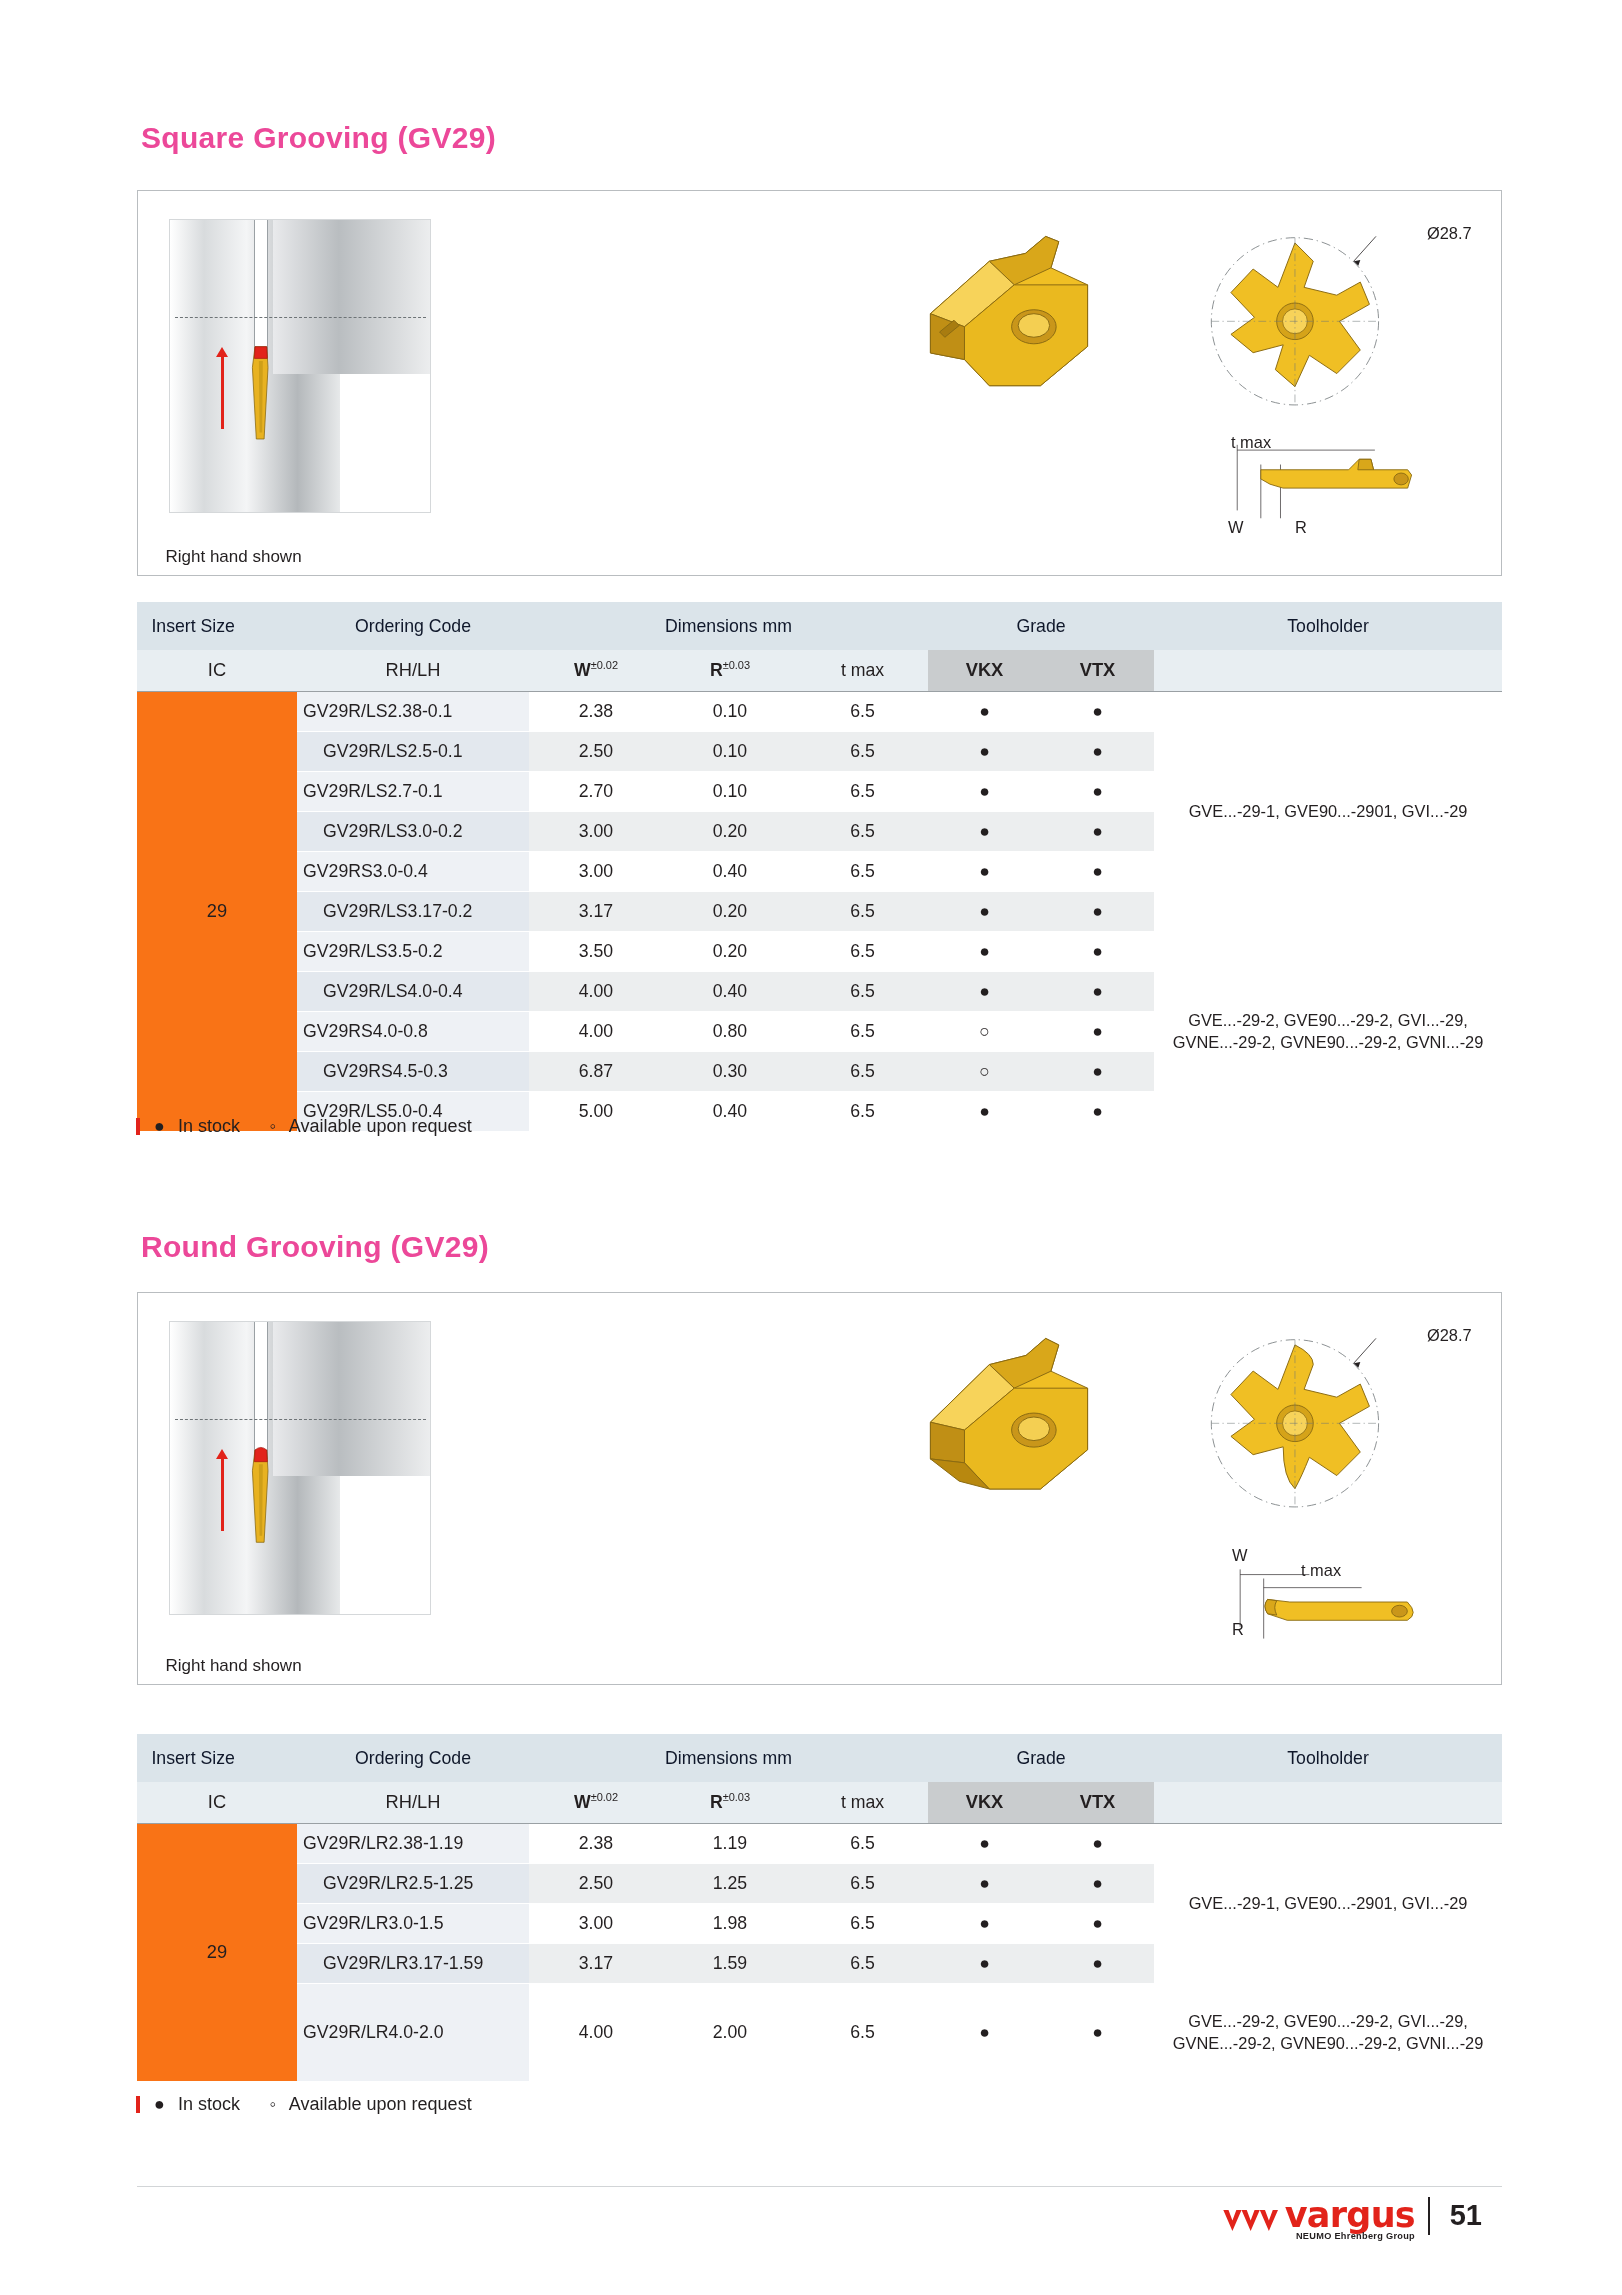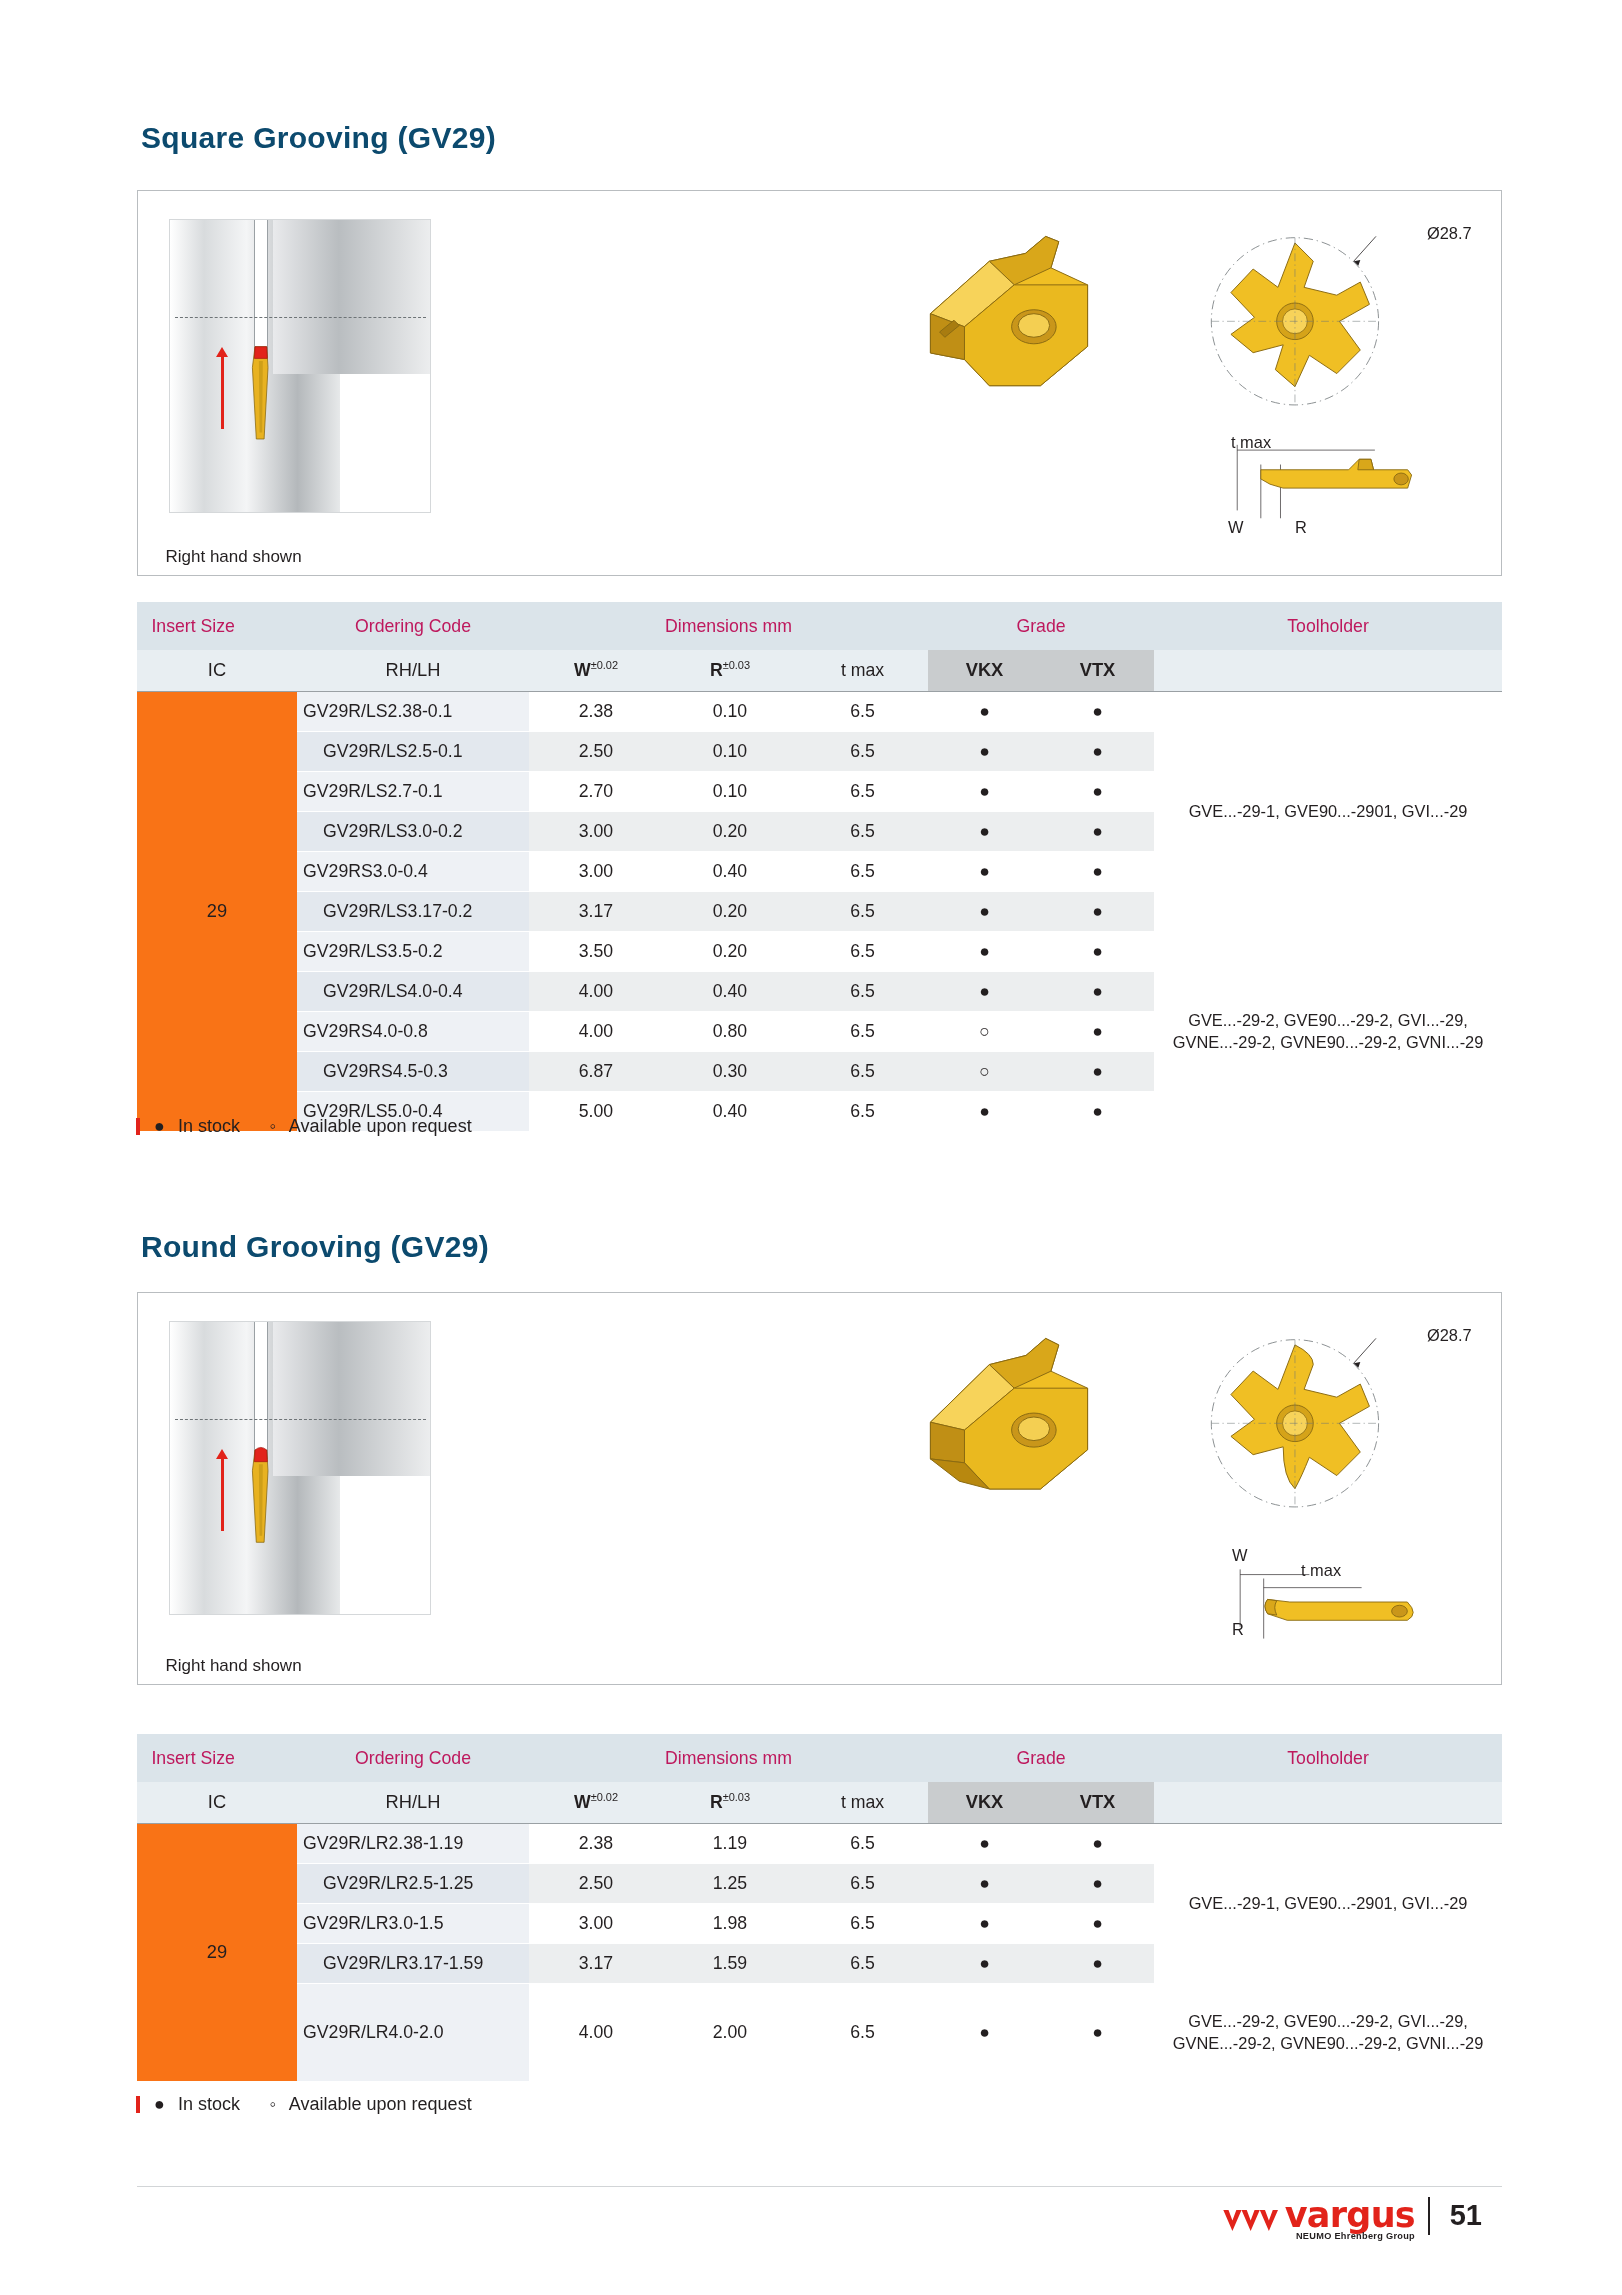--- a/index.html
+++ b/index.html
@@ -12,21 +12,21 @@
     position: relative;
   }
   .page { position:absolute; inset:0; }
 
   
   .section-title {
     position:absolute;
     font-size: 30px;
     font-weight: bold;
     letter-spacing: 0.3px;
-    color: #0c4a6e;
+    color: #ec4899;
   }
   #sq-title { left: 141px; top: 121px; }
   #rd-title { left: 141px; top: 1230px; }
 
   
   .figure-box {
     position:absolute;
     border: 1.3px solid #b9bdc0;
     background: #ffffff;
   }
@@ -95,21 +95,21 @@
   .tbl col.c-vkx   { width: 113px; }
   .tbl col.c-vtx   { width: 113px; }
   .tbl col.c-tool  { width: 348px; }
 
   .tbl td, .tbl th { padding: 0; margin: 0; }
 
   .hdr-row td {
     background: #dbe4ea;
     height: 48px;
     font-size: 17.7px;
-    color: #be185d;
+    color: #0f172a;
     text-align: center;
     vertical-align: middle;
     font-weight: normal;
     margin-top: 40px;
   }
   .hdr-row td.left-pad { text-align: left; padding-left: 14.4px; }
 
   .sub-row td {
     background: #e8eef2;
     height: 41px;

